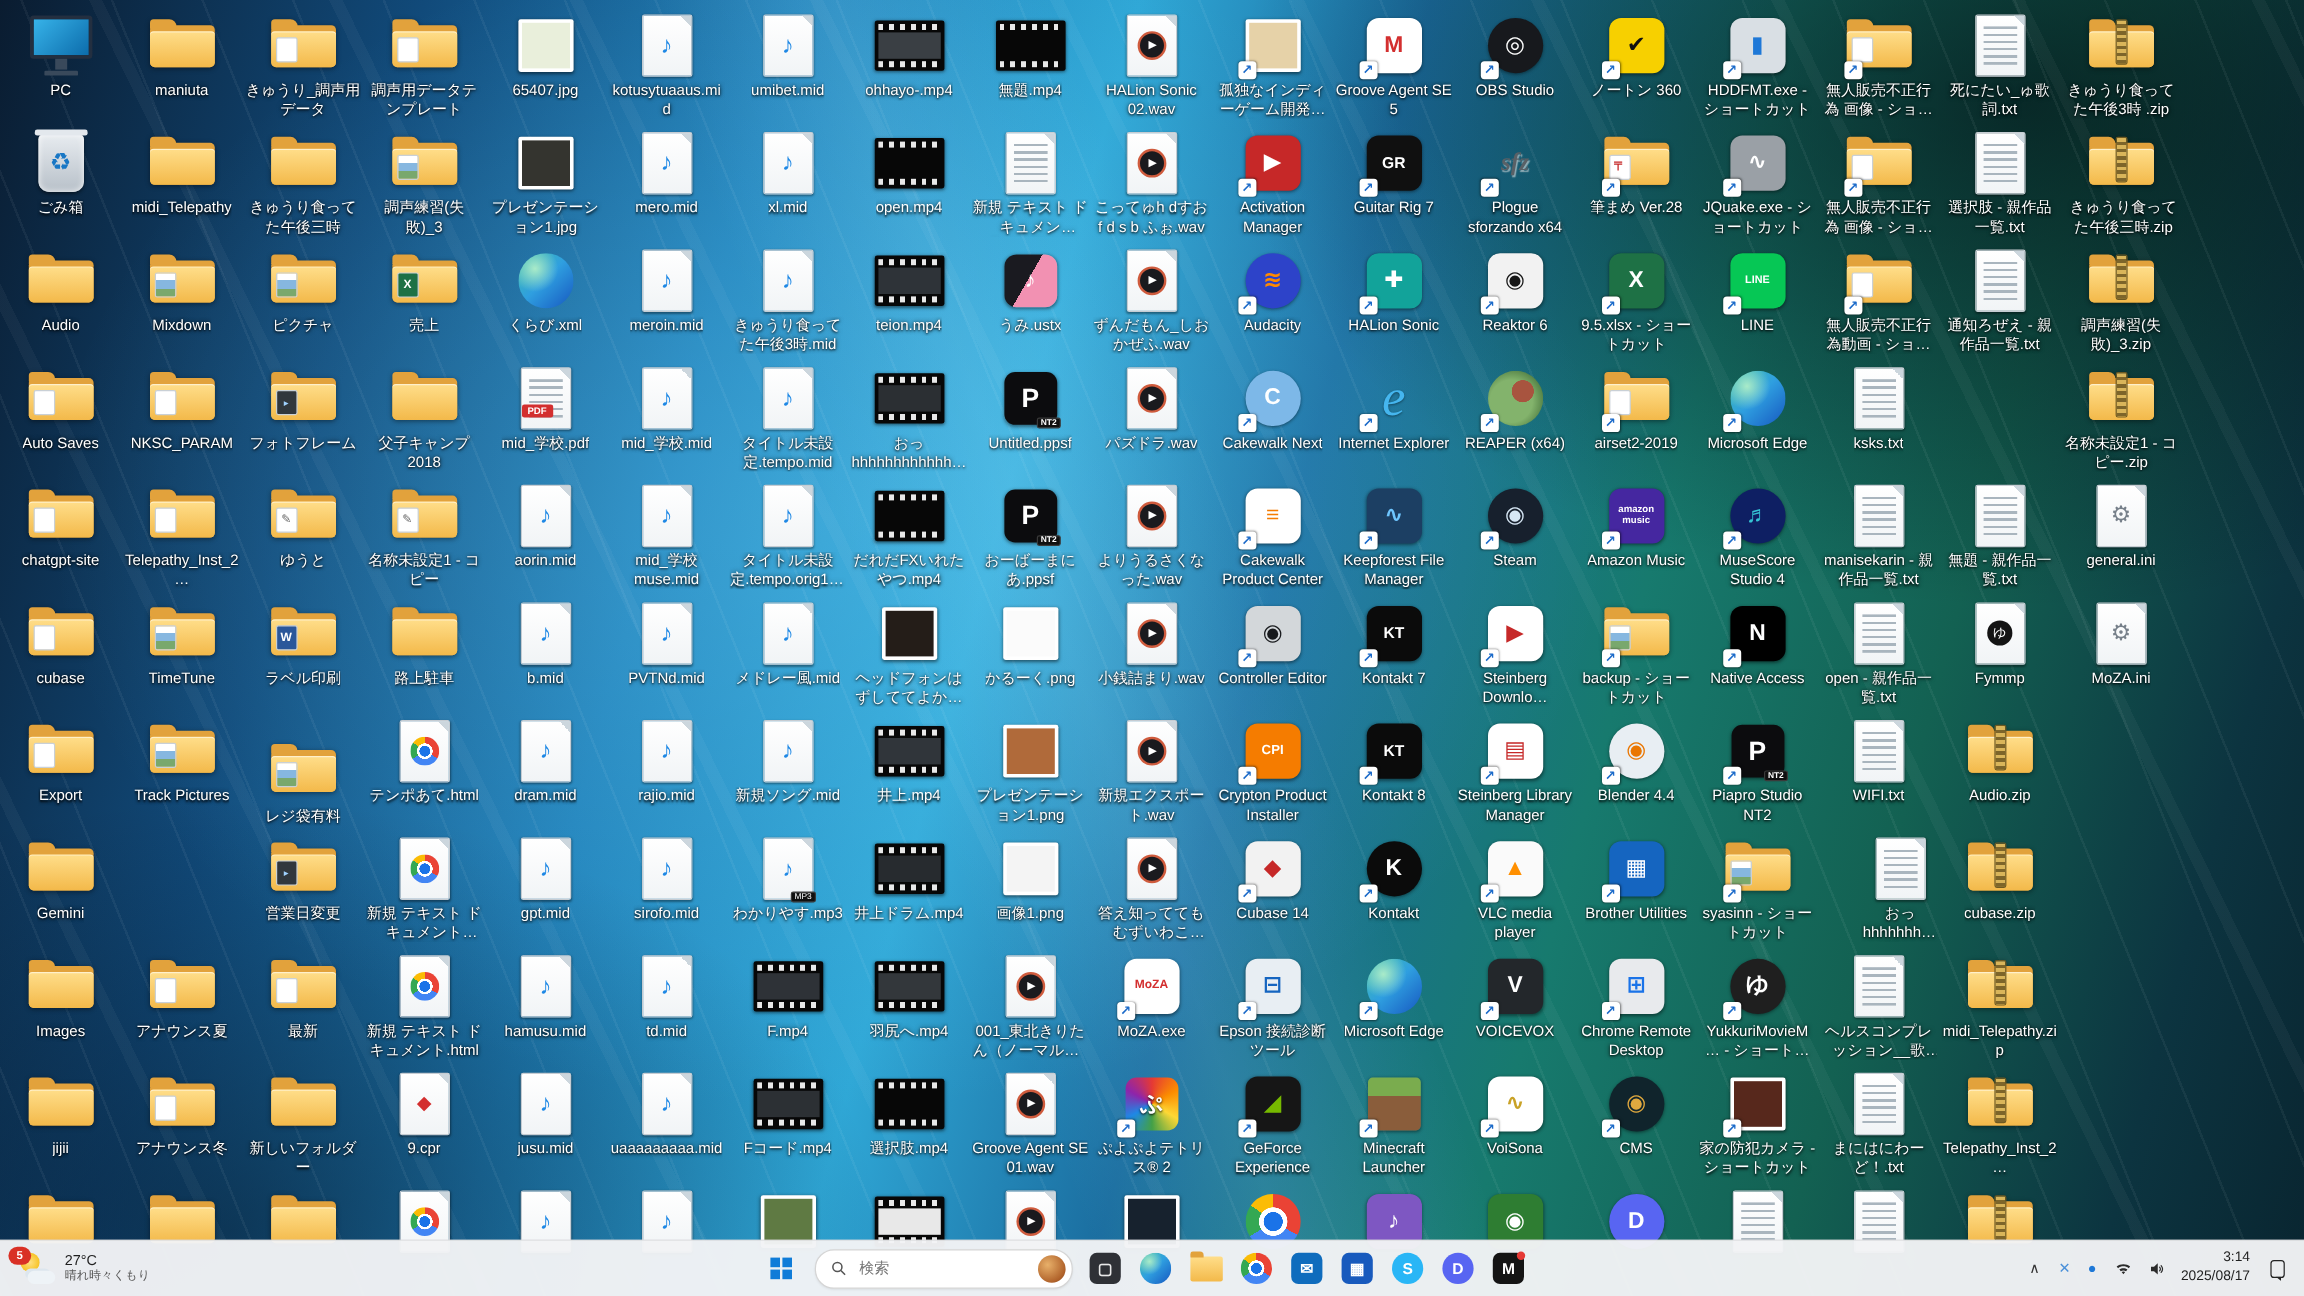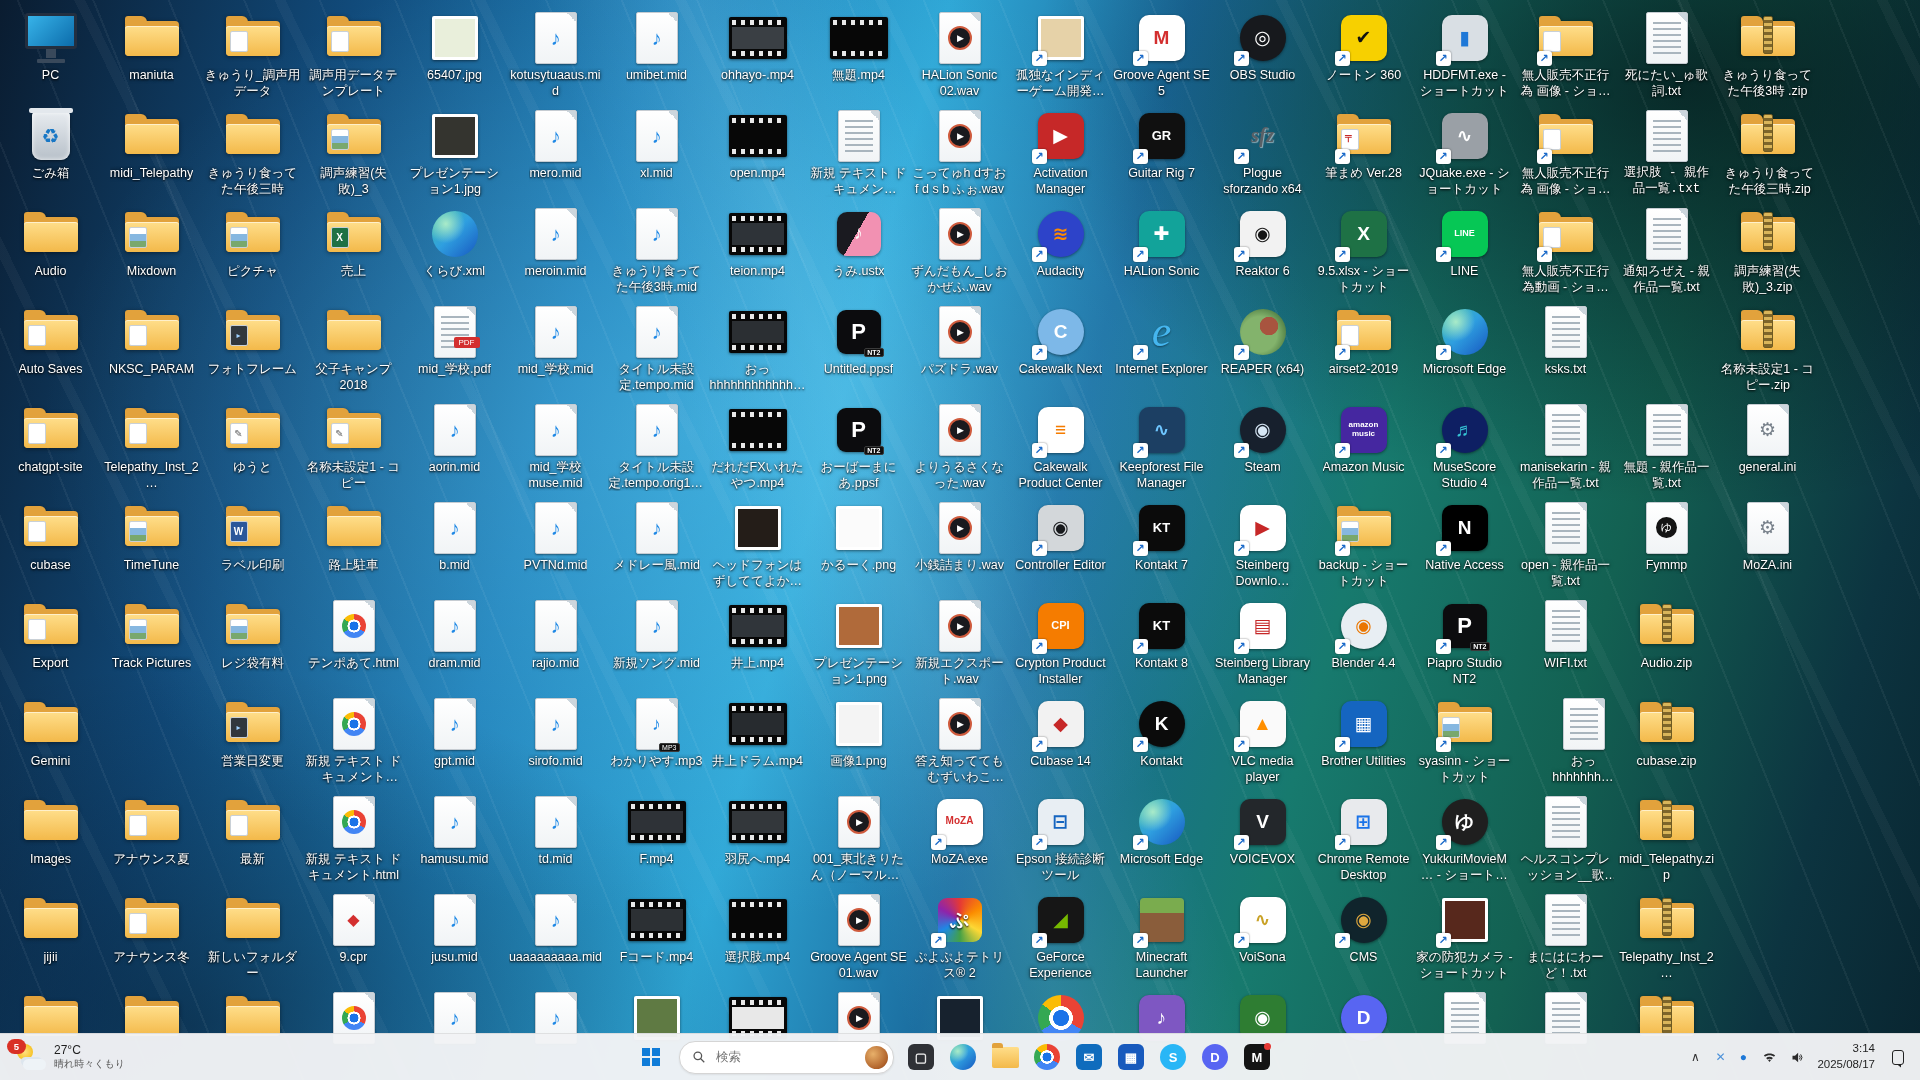--- a/index.html
+++ b/index.html
@@ -36,21 +36,21 @@
     background:repeating-linear-gradient(180deg,#d9b55a 0 3px,#7d652a 3px 6px);border:1px solid #6e5a22;border-radius:2px}
   
   .t-doc{width:40px;height:50px;background:linear-gradient(180deg,#ffffff,#f1f4f6);border:1px solid #c6ccd2;border-radius:2px;
     position:relative;display:flex;align-items:center;justify-content:center;box-shadow:0 1px 2px rgba(0,0,0,.4)}
   .t-doc::before{content:"";position:absolute;top:0;right:0;width:9px;height:9px;background:linear-gradient(225deg,#ccd6dd 50%,rgba(255,255,255,0) 50%)}
   .doc-lines{position:absolute;left:6px;right:6px;top:9px;bottom:9px;background:repeating-linear-gradient(180deg,#a9b5be 0 2px,transparent 2px 6px)}
   .doc-g{font-weight:bold;line-height:1}
   .doc-circ{width:21px;height:21px;border-radius:50%;background:#141414;color:#fff;font-size:11px;display:flex;align-items:center;justify-content:center}
   .playc{width:24px;height:24px;border-radius:50%;background:#1a1a1e;border:2px solid #cf5b3d;color:#fff;font-size:9px;
     display:flex;align-items:center;justify-content:center;padding-left:2px;box-sizing:border-box}
-  .pdf-band{position:absolute;left:19px;bottom:9px;background:#d32f2f;color:#fff;font-size:8px;font-weight:normal;padding:1px 5px;border-radius:2px}
+  .pdf-band{position:absolute;left:0;bottom:9px;background:#d32f2f;color:#fff;font-size:8px;font-weight:bold;padding:1px 5px;border-radius:2px}
   .cnr{position:absolute;right:-3px;bottom:-3px;background:#101010;color:#fff;font-size:7px;padding:0 2px;border-radius:2px;border:1px solid #3a3a3a}
   .chromeball{width:24px;height:24px;border-radius:50%;
     background:radial-gradient(circle,#1a73e8 0 26%,#fff 27% 38%,transparent 39%),
     conic-gradient(#ea4335 0 33%,#4285f4 33% 66%,#34a853 66% 85%,#fbbc05 85% 100%)}
   
   .t-vid{width:58px;height:42px;background:#070707;border-radius:2px;position:relative;box-shadow:0 1px 3px rgba(0,0,0,.5)}
   .t-vid::before,.t-vid::after{content:"";position:absolute;left:3px;right:3px;height:5px;
     background:repeating-linear-gradient(90deg,#e8e8e8 0 4px,transparent 4px 9px)}
   .t-vid::before{top:3px}.t-vid::after{bottom:3px}
   .vid-c{position:absolute;left:3px;right:3px;top:10px;bottom:10px}
@@ -413,21 +413,21 @@
       <div class="icw">
         <div class="t-folder">
           <div class="f-back"></div>
           <div class="f-front"></div>
           <div class="f-badge b-doc"></div>
         </div>
         <span class="sc">↗</span>
       </div>
       <div class="lbl">無人販売不正行為 画像 - ショートカット</div>
     </div>
-    <div class="cell" style="grid-area: 2 / 17; font-family: Liberation Mono, monospace;">
+    <div class="cell" style="grid-area: 2 / 17;">
       <div class="icw">
         <div class="t-doc">
           <div class="doc-lines"></div>
         </div>
       </div>
       <div class="lbl">選択肢 - 親作品一覧.txt</div>
     </div>
     <div class="cell" style="grid-area: 2 / 18; align-items: flex-end;">
       <div class="icw">
         <div class="t-folder">
@@ -1064,21 +1064,21 @@
     <div class="cell" style="grid-area: 7 / 2;">
       <div class="icw">
         <div class="t-folder">
           <div class="f-back"></div>
           <div class="f-front"></div>
           <div class="f-badge b-img"></div>
         </div>
       </div>
       <div class="lbl">Track Pictures</div>
     </div>
-    <div class="cell" style="grid-area: 7 / 3;">
+    <div class="cell" style="grid-area: 7 / 3; justify-content: flex-end;">
       <div class="icw">
         <div class="t-folder">
           <div class="f-back"></div>
           <div class="f-front"></div>
           <div class="f-badge b-img"></div>
         </div>
       </div>
       <div class="lbl">レジ袋有料</div>
     </div>
     <div class="cell" style="grid-area: 7 / 4;">

